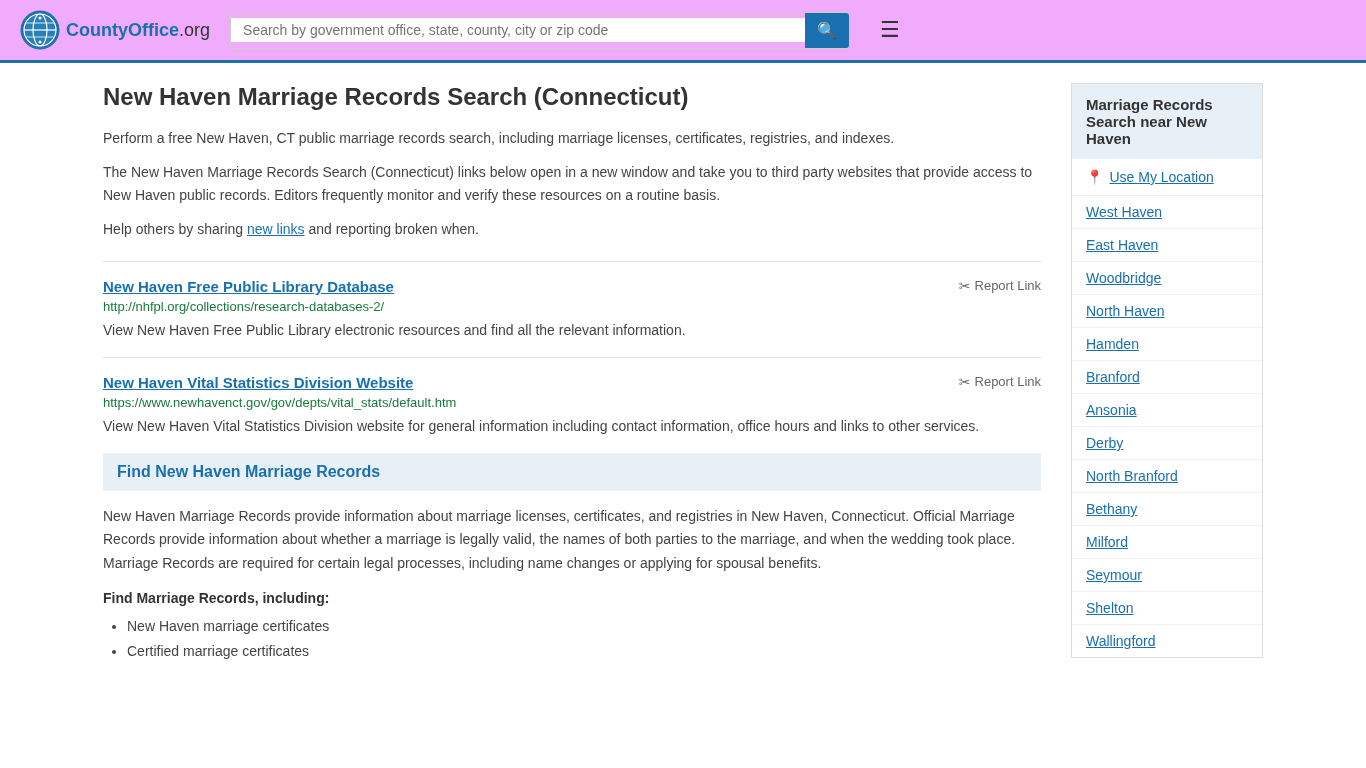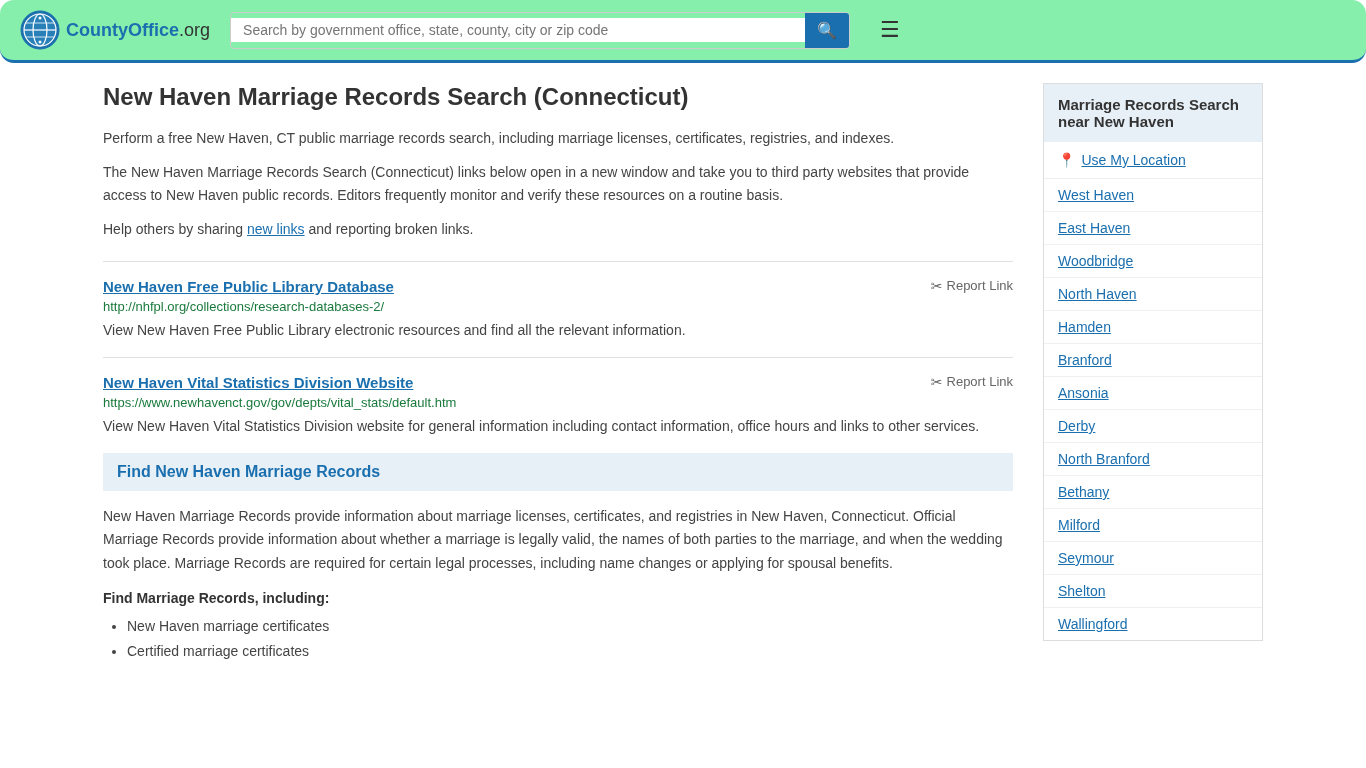--- a/index.html
+++ b/index.html
@@ -1,26 +1,25 @@
 <!DOCTYPE html>
 <html><head>
   <meta charset="utf-8">
   <style>
     * { box-sizing: border-box; margin: 0; padding: 0; }
     body { font-family: Arial, sans-serif; font-size: 14px; color: #333; background: #fff; }
 
     
     #header {
-      background: #86efac;
+      background: #f0abfc;
       border-bottom: 3px solid #1a6faf;
       padding: 10px 20px;
       display: flex;
       align-items: center;
       gap: 20px;
-      border-radius: 14px;
     }
     #logo-area {
       display: flex;
       align-items: center;
       gap: 6px;
       min-width: 180px;
     }
     #logo-icon {
       width: 40px;
       height: 40px;
@@ -186,21 +185,21 @@
       padding-left: 24px;
     }
     .find-list li {
       font-size: 14px;
       color: #444;
       line-height: 1.8;
     }
 
     
     #right-sidebar {
-      width: 220px;
+      width: 192px;
       flex-shrink: 0;
     }
     .sidebar-title {
       background: #e8f0f7;
       padding: 12px 14px;
       font-size: 15px;
       font-weight: bold;
       color: #333;
       margin-bottom: 0;
     }
@@ -272,21 +271,21 @@
 <div id="main-content">
 
   <div id="left-content">
 
     <h1 id="page-title">New Haven Marriage Records Search (Connecticut)</h1>
 
 
     <p class="intro-text">Perform a free New Haven, CT public marriage records search, including marriage licenses, certificates, registries, and indexes.</p>
     <p class="intro-text">The New Haven Marriage Records Search (Connecticut) links below open in a new window and take you to third party websites that provide access to New Haven public records. Editors frequently monitor and verify these resources on a routine basis.</p>
     <p class="new-links-text">
-      <span>Help others by sharing </span><a href="#">new links</a><span> and reporting broken links.</span>
+      <span>Help others by sharing </span><a href="#">new links</a><span> and reporting broken when.</span>
     </p>
 
     <div class="link-entry">
       <div class="link-entry-header">
         <span class="link-entry-title">New Haven Free Public Library Database</span>
         <span class="report-link">
           <span class="report-icon">✂</span>
           <span>Report Link</span>
         </span>
       </div>

